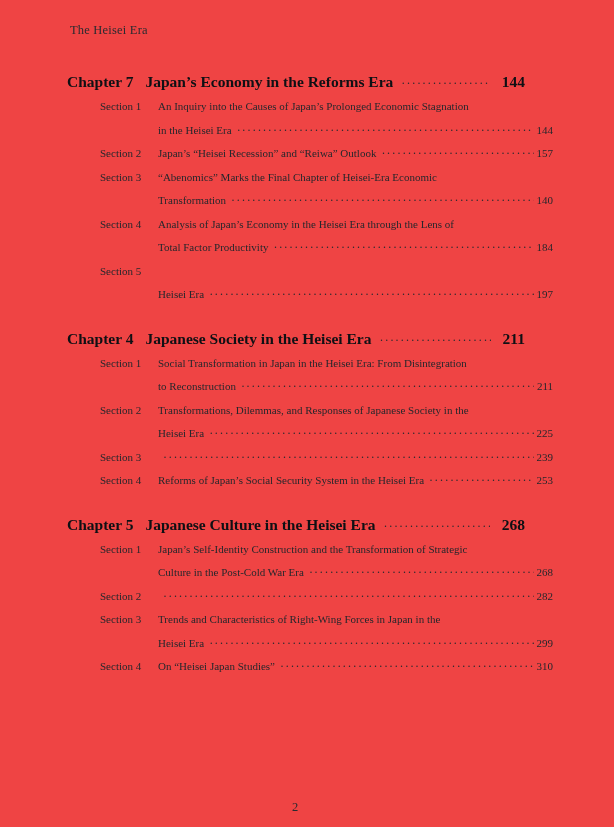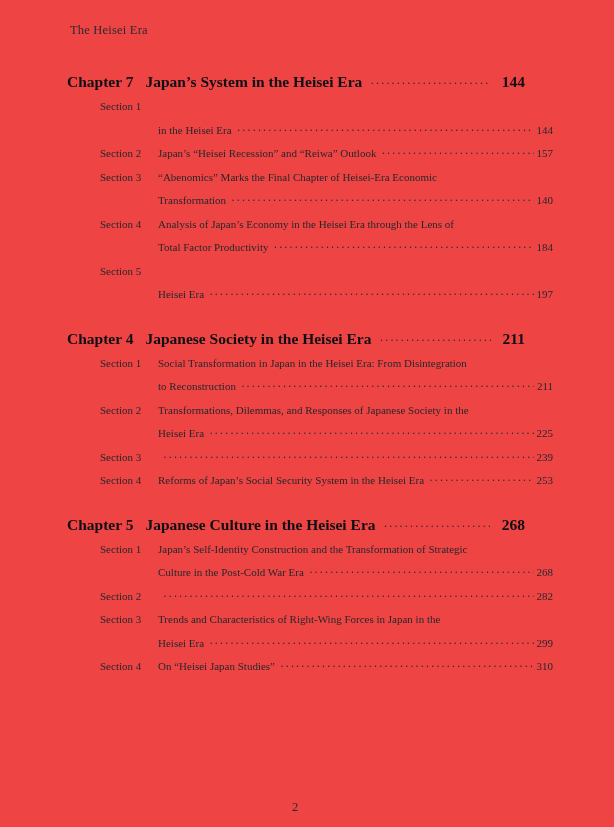--- a/index.html
+++ b/index.html
@@ -84,27 +84,28 @@
 
 <div class="page">
 
   <div class="running-header">The Heisei Era</div>
 
   <div class="toc">
 
     <section class="chapter">
       <div class="chrow">
         <span class="chlabel">Chapter 7</span>
-        <span class="chtitle">Japan’s System in the Heisei Era</span>
+        <span class="chtitle">Japan’s Economy in the Reforms Era</span>
         <span class="dots"></span>
         <span class="chpage">144</span>
       </div>
 
       <div class="srow">
         <span class="slabel">Section 1</span>
+        <span class="stext">An Inquiry into the Causes of Japan’s Prolonged Economic Stagnation</span>
       </div>
       <div class="srow cont">
         <span class="stext">in the Heisei Era</span>
         <span class="dots"></span>
         <span class="spage">144</span>
       </div>
 
       <div class="srow">
         <span class="slabel">Section 2</span>
         <span class="stext">Japan’s “Heisei Recession” and “Reiwa” Outlook</span>

